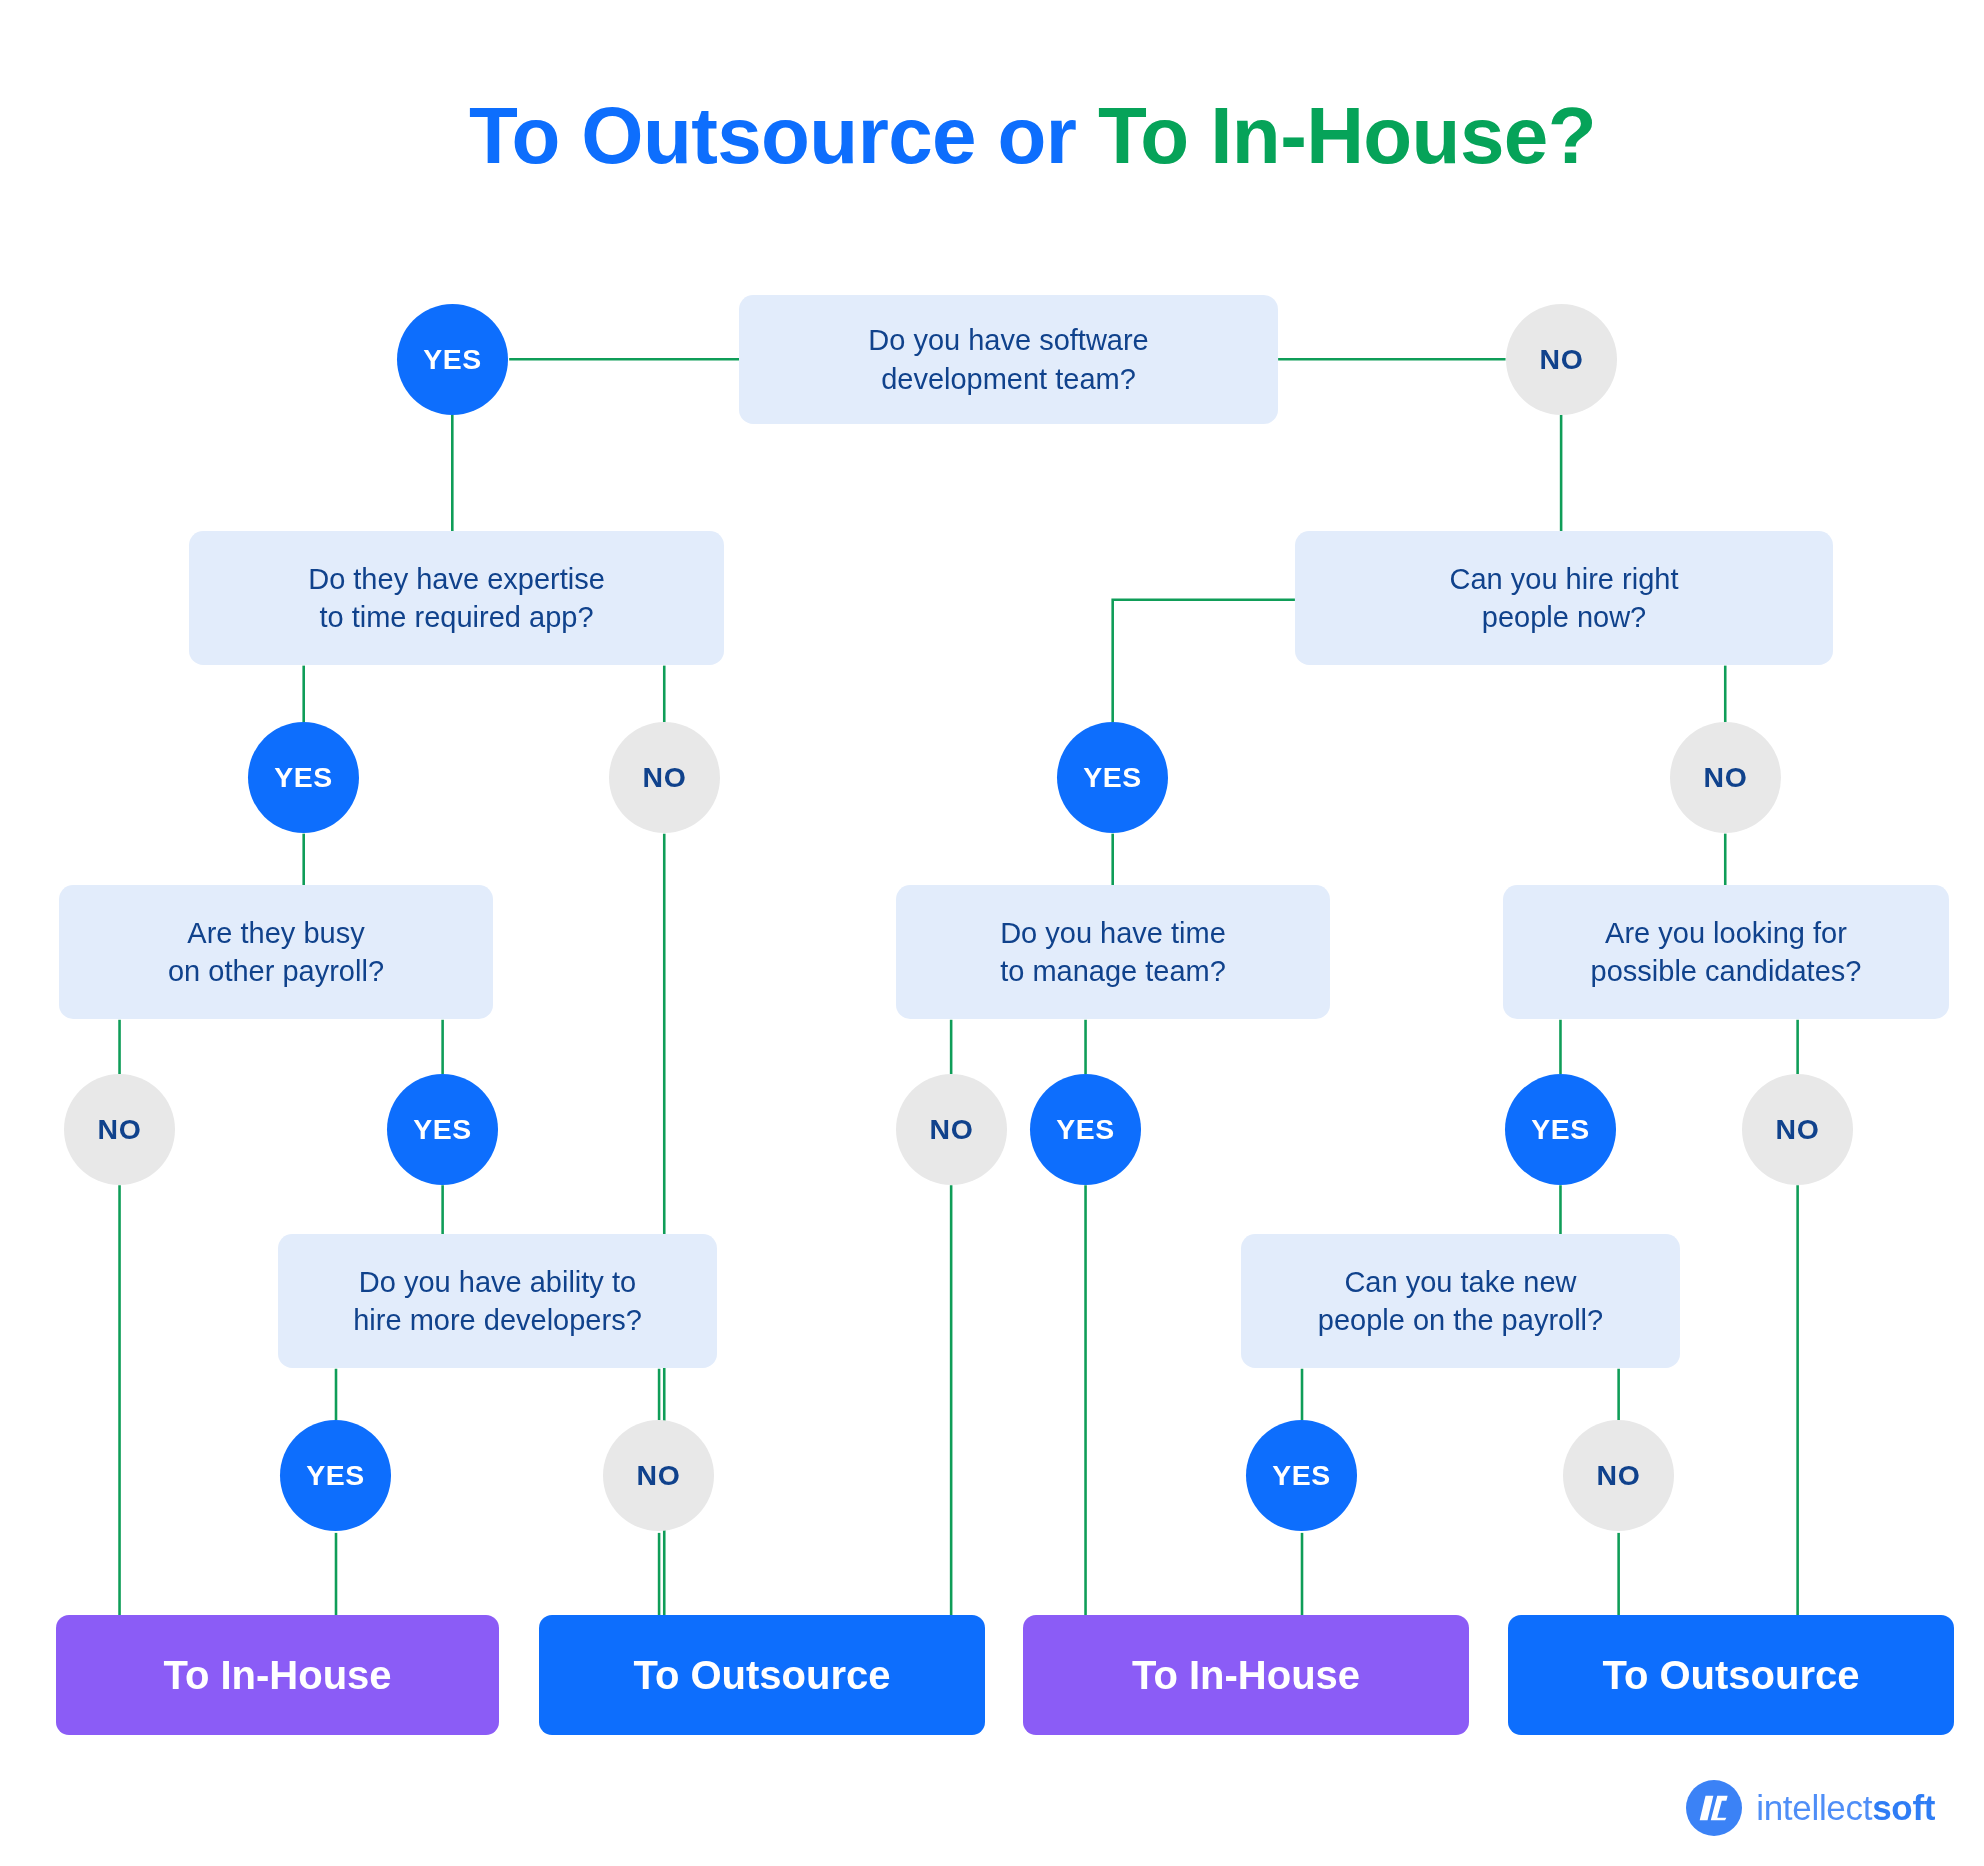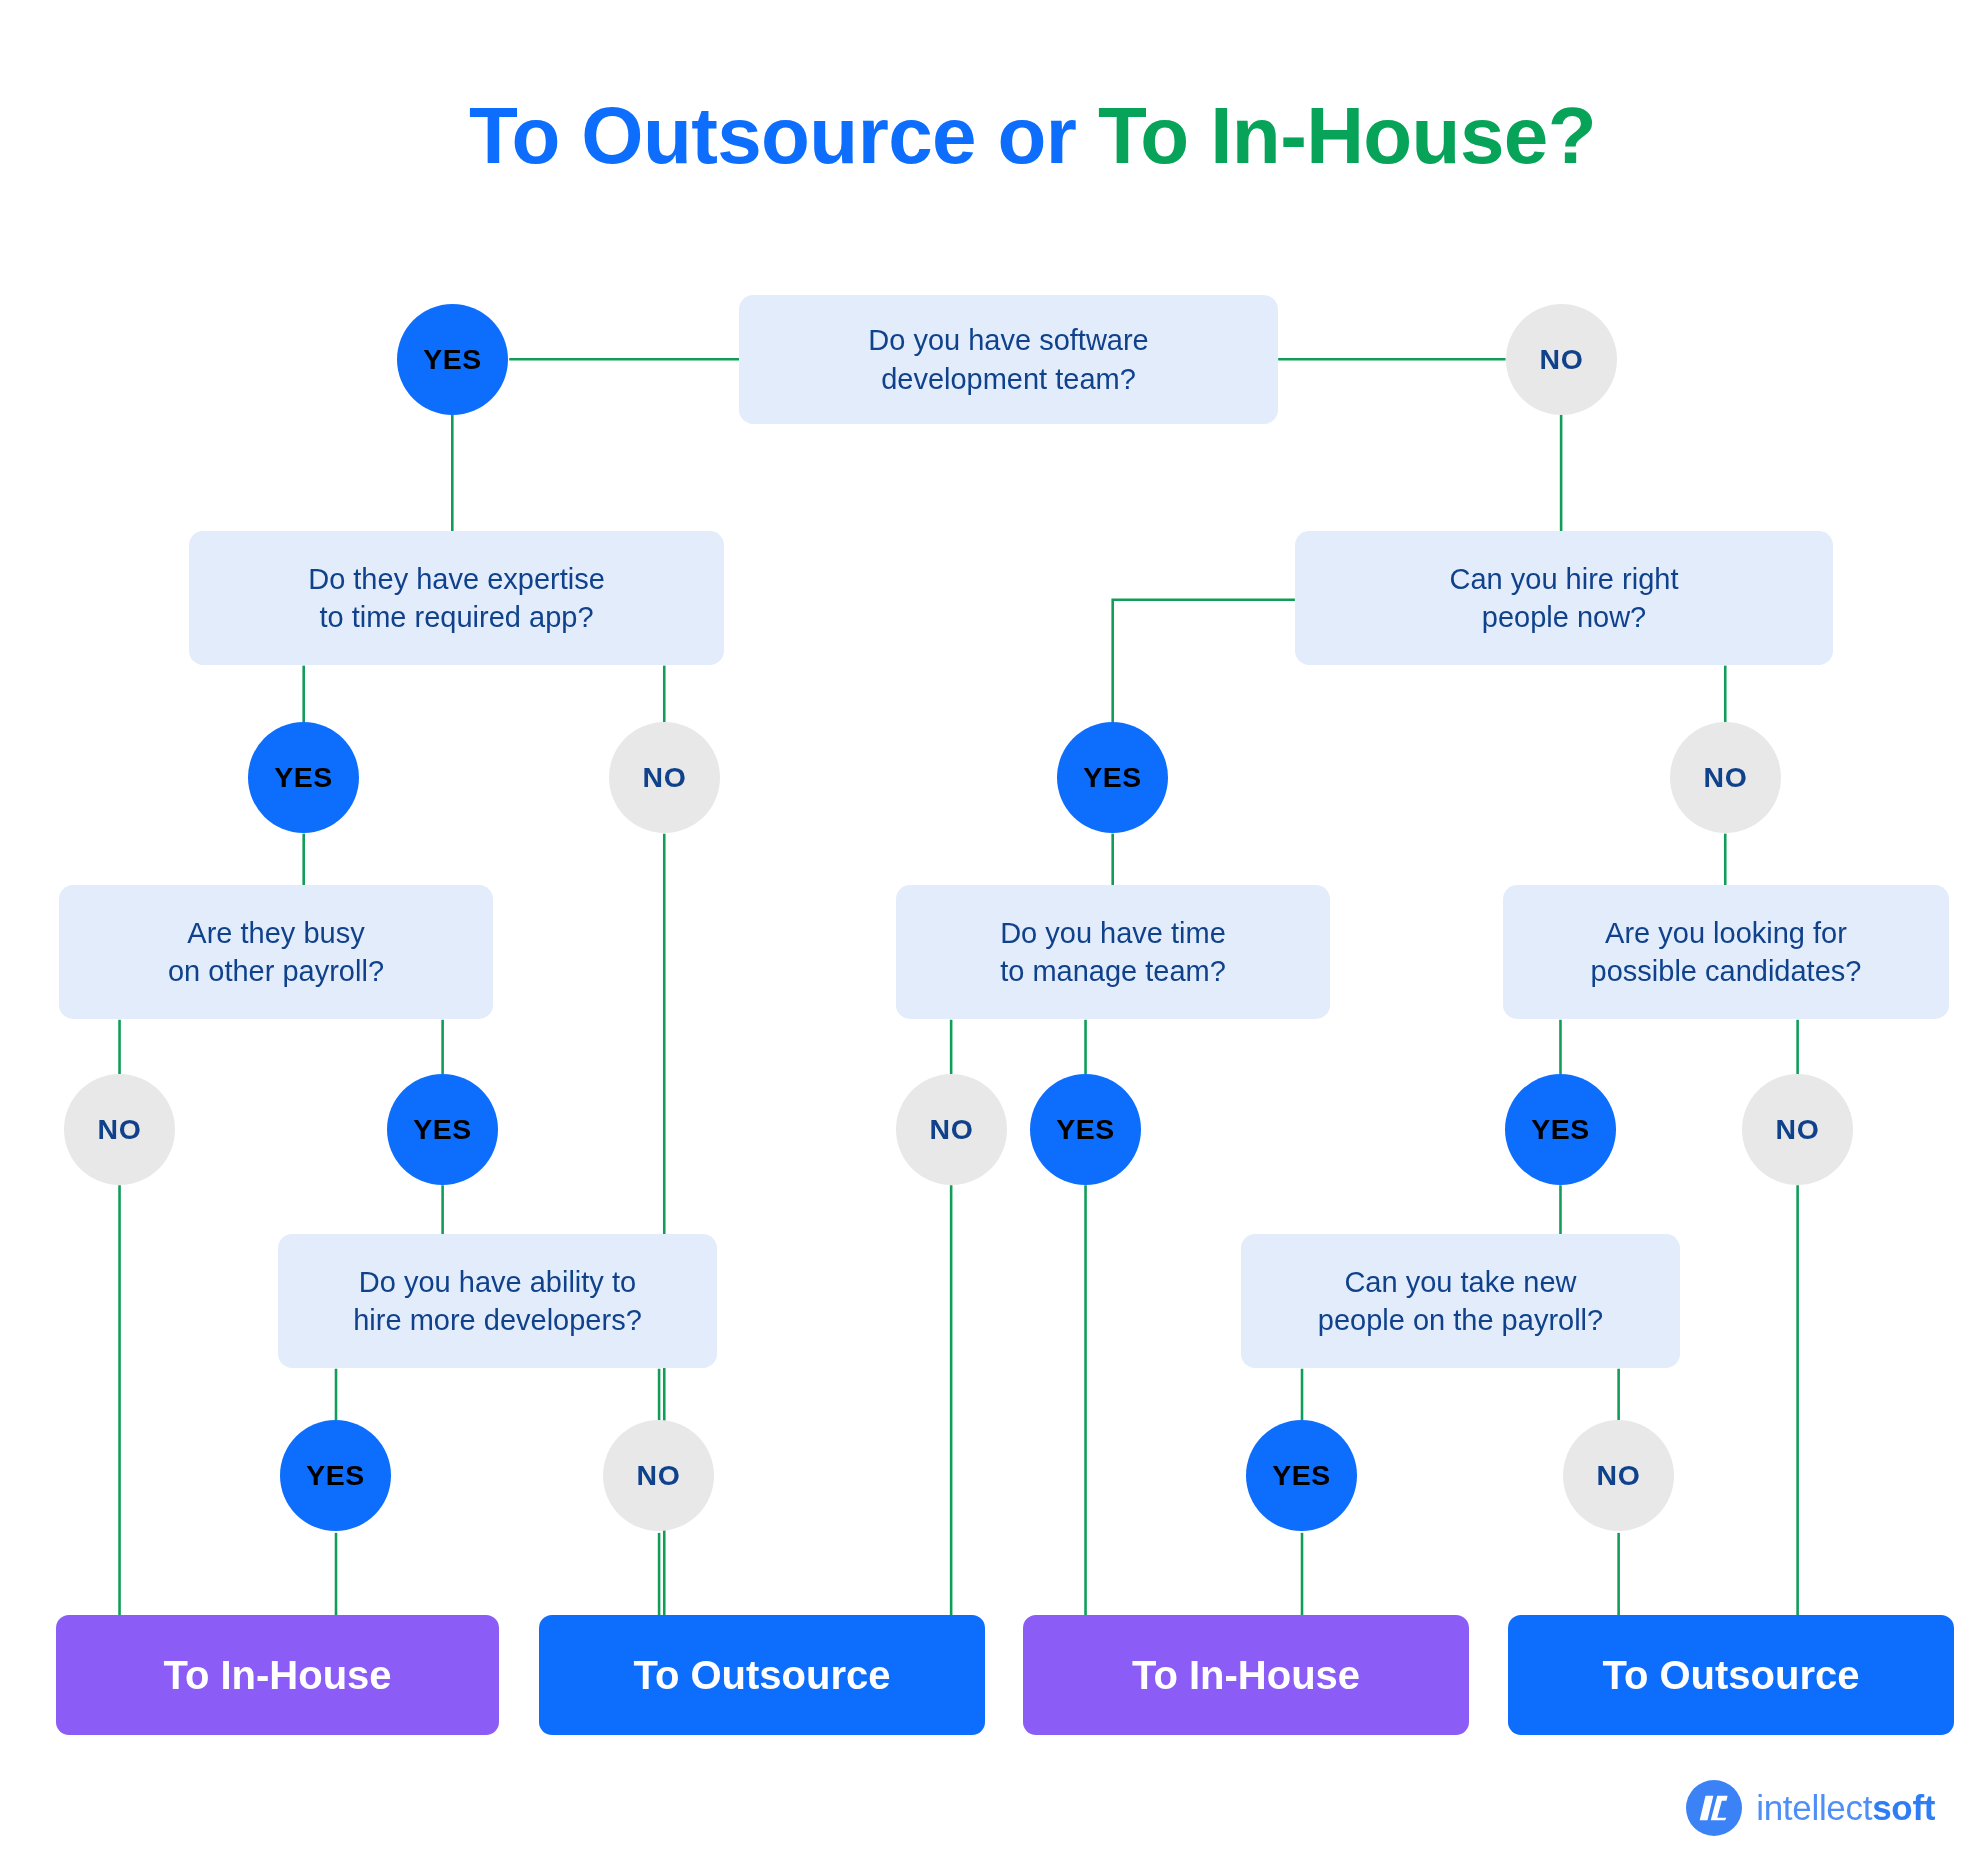--- a/index.html
+++ b/index.html
@@ -67,21 +67,21 @@
     height: 111px;
     border-radius: 50%;
     display: flex;
     align-items: center;
     justify-content: center;
     font-size: 28.4px;
     font-weight: bold;
     letter-spacing: 0.6px;
     box-sizing: border-box;
   }
-  .node.yes { background: #0d6efd; color: #000000; }
+  .node.yes { background: #0d6efd; color: #ffffff; }
   .node.no  { background: #e8e8e8; color: #10428c; }
 
   
   .result {
     position: absolute;
     border-radius: 13px;
     color: #ffffff;
     font-size: 40px;
     font-weight: bold;
     display: flex;

